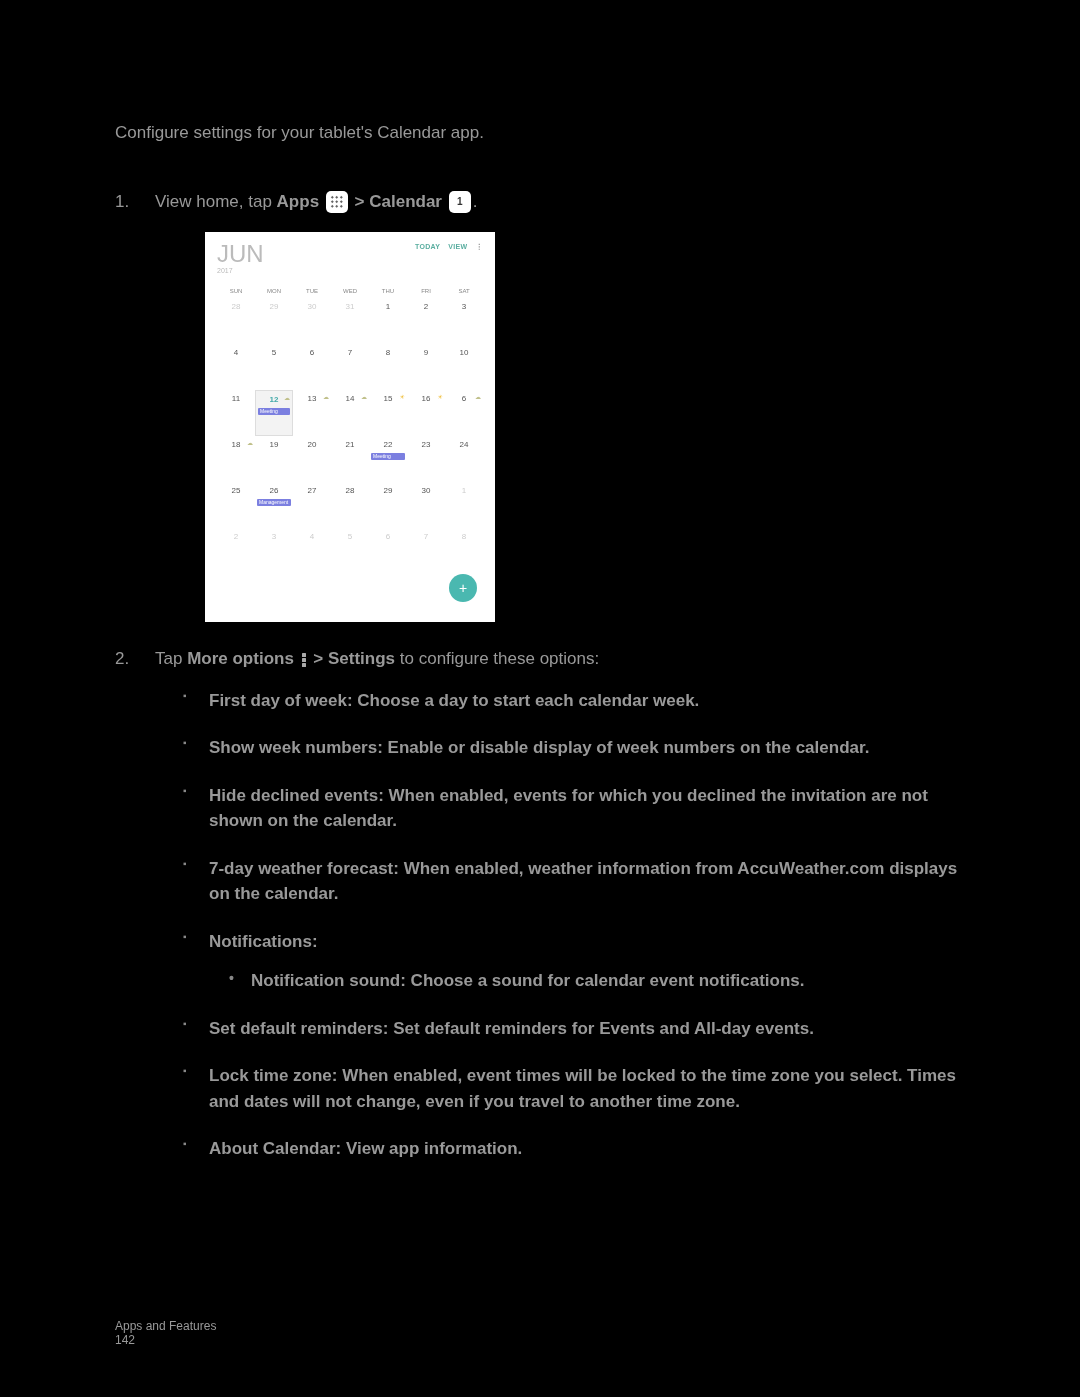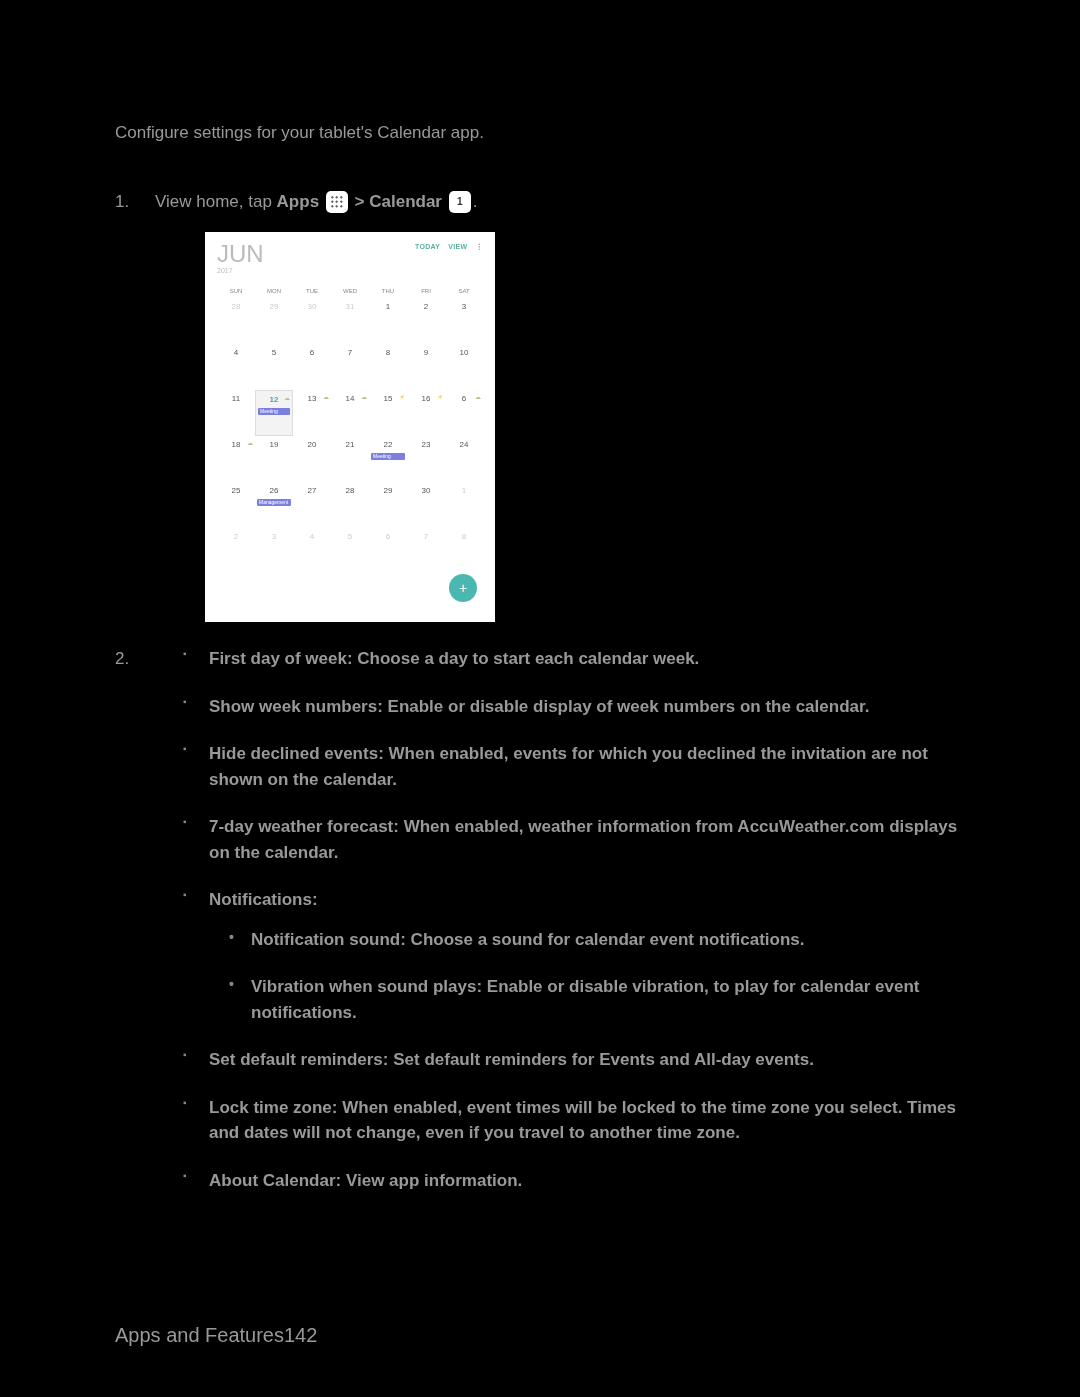--- a/index.html
+++ b/index.html
@@ -137,22 +137,23 @@
   ul.dot > li { position: relative; padding-left: 22px; margin-bottom: 22px; }
   ul.dot > li::before {
     content: "•";
     position: absolute; left: 0; top: 0;
     color: #888;
     font-size: 14px;
   }
   .footer {
     position: absolute;
     left: 115px; right: 35px; bottom: 50px;
-    display: flex; justify-content: flex-start;
-    font-size: 20px;
+    display: flex; justify-content: space-between;
+    font-size: 12px;
+    flex-direction: column;
   }
 </style>
 </head>
 <body>
 
 <div class="content">
   <p class="intro">Configure settings for your tablet's Calendar app.</p>
 
   <ol>
     <li>
@@ -327,29 +328,33 @@
           <div class="cal-cell dim">
               <span class="daynum">8</span>
             </div>
         </div>
         <div class="fab">+</div>
       </div>
     </li>
 
     <li>
       <span class="num">2.</span>
+      <span class="step-text">
+        <span>Tap </span><b>More options</b>
+        <span class="more-icon"><span></span><span></span><span></span></span>
+        <b> &gt; </b><b>Settings</b><span> to configure these options:</span>
+      </span>
 
       <ul class="square" id="options-list">
           <li><b>First day of week</b><span>: Choose a day to start each calendar week.</span></li>
           <li><b>Show week numbers</b><span>: Enable or disable display of week numbers on the calendar.</span></li>
           <li><b>Hide declined events</b><span>: When enabled, events for which you declined the invitation are not shown on the calendar.</span></li>
           <li><b>7-day weather forecast</b><span>: When enabled, weather information from AccuWeather.com displays on the calendar.</span></li>
           <li><b>Notifications</b><span>:</span><ul class="dot">
               <li><b>Notification sound</b><span>: Choose a sound for calendar event notifications.</span></li>
-              <li><b>Vibration when sound plays</b><span>: Enable or disable vibration, to play for calendar event notifications.</span></li>
             </ul></li>
           <li><b>Set default reminders</b><span>: Set default reminders for Events and All-day events.</span></li>
           <li><b>Lock time zone</b><span>: When enabled, event times will be locked to the time zone you select. Times and dates will not change, even if you travel to another time zone.</span></li>
           <li><b>About Calendar</b><span>: View app information.</span></li>
         </ul>
     </li>
   </ol>
 </div>
 
 <div class="footer">

